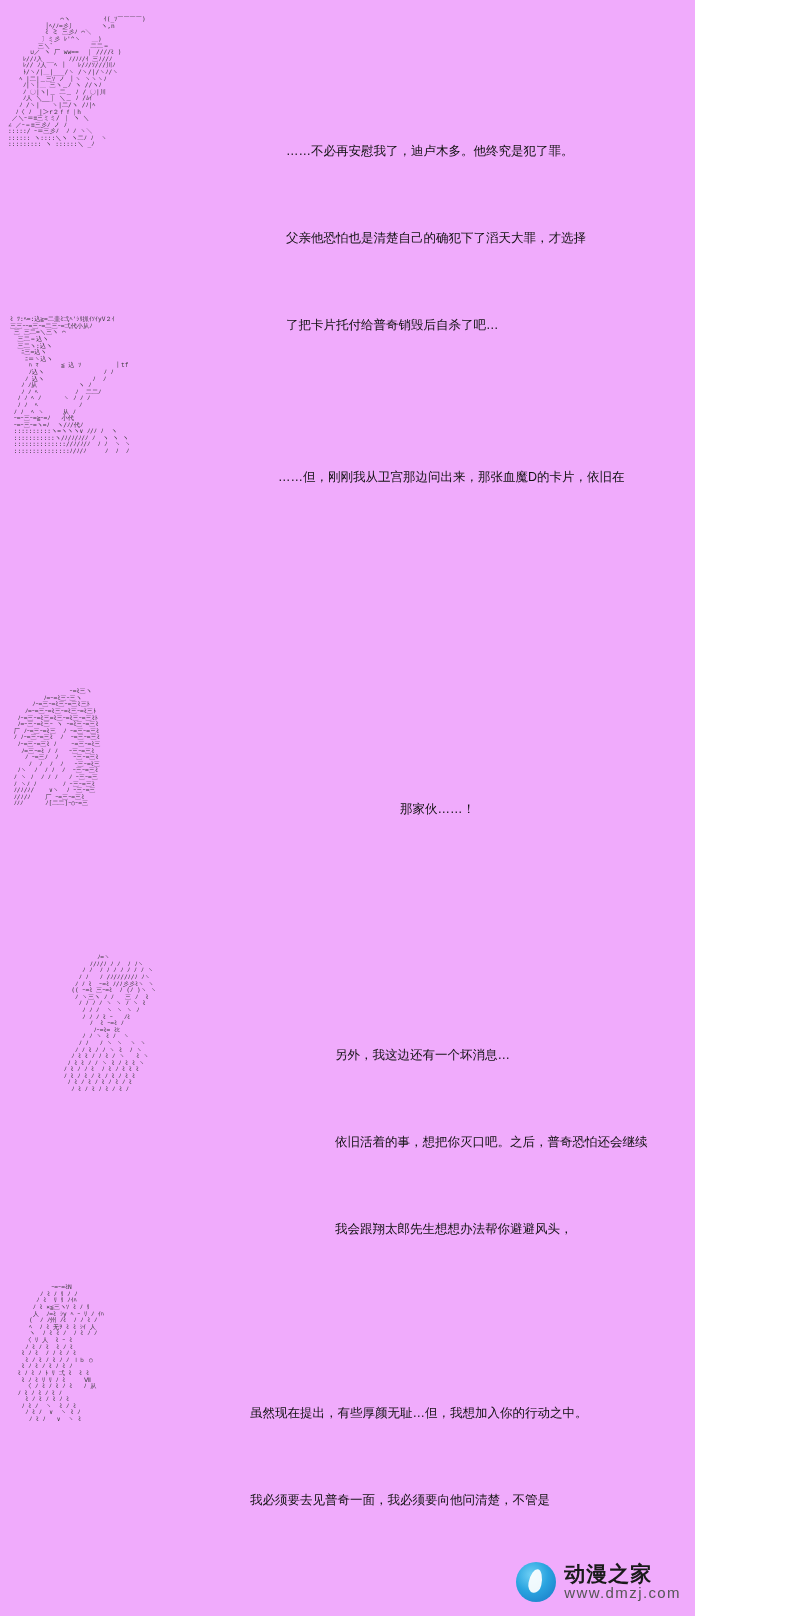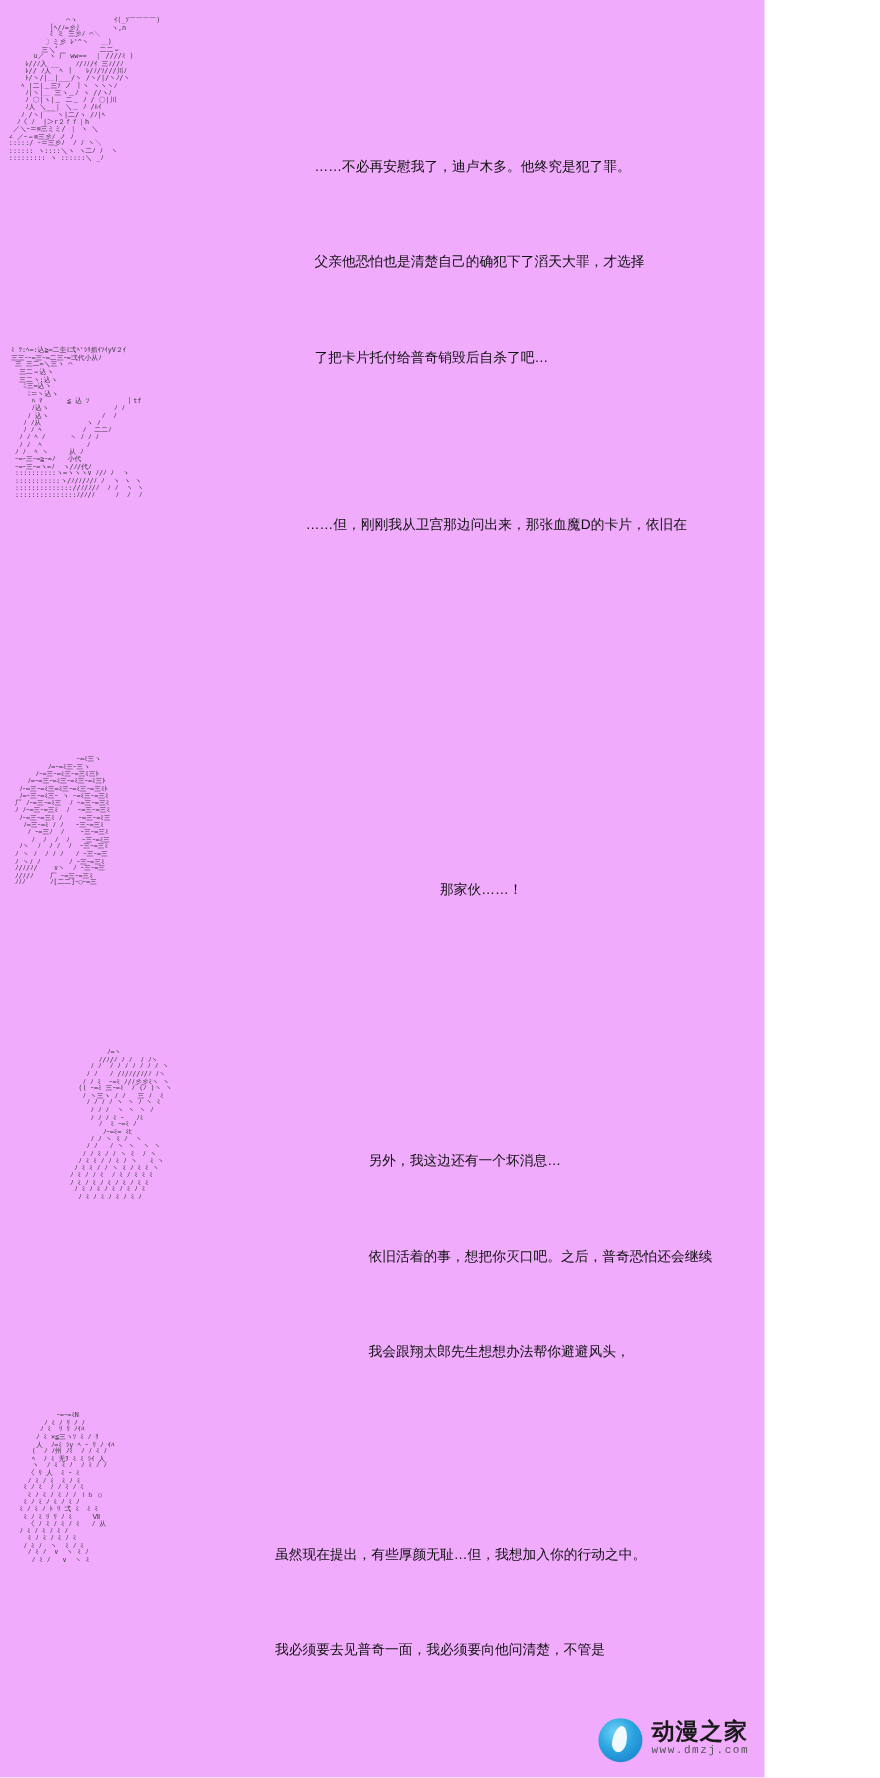--- a/index.html
+++ b/index.html
@@ -30,21 +30,20 @@
   .dialog p:last-child{margin-bottom:0;}
 
   
   .watermark{
     position:absolute;
     right:14px;
     bottom:14px;
     display:flex;
     align-items:center;
     gap:8px;
-    font-family:Liberation Mono, monospace;
   }
   .wm-logo{
     width:40px;height:40px;border-radius:50%;
     background:radial-gradient(circle at 38% 32%, #6fd0f5 0%, #2aa4e0 45%, #1876c4 100%);
     position:relative;
     flex:0 0 auto;
   }
   .wm-logo:after{
     content:"";
     position:absolute;
@@ -56,21 +55,21 @@
     opacity:.92;
   }
   .wm-text{line-height:1.05;}
   .wm-main{
     font-size:21px;
     font-weight:bold;
     color:#1a1a1a;
     letter-spacing:1px;
   }
   .wm-sub{
-    font-size:10px;
+    font-size:15px;
     color:#555;
     letter-spacing:1.4px;
     text-align:left;
   }
 </style>
 </head>
 <body>
 
 <div class="page">
 

